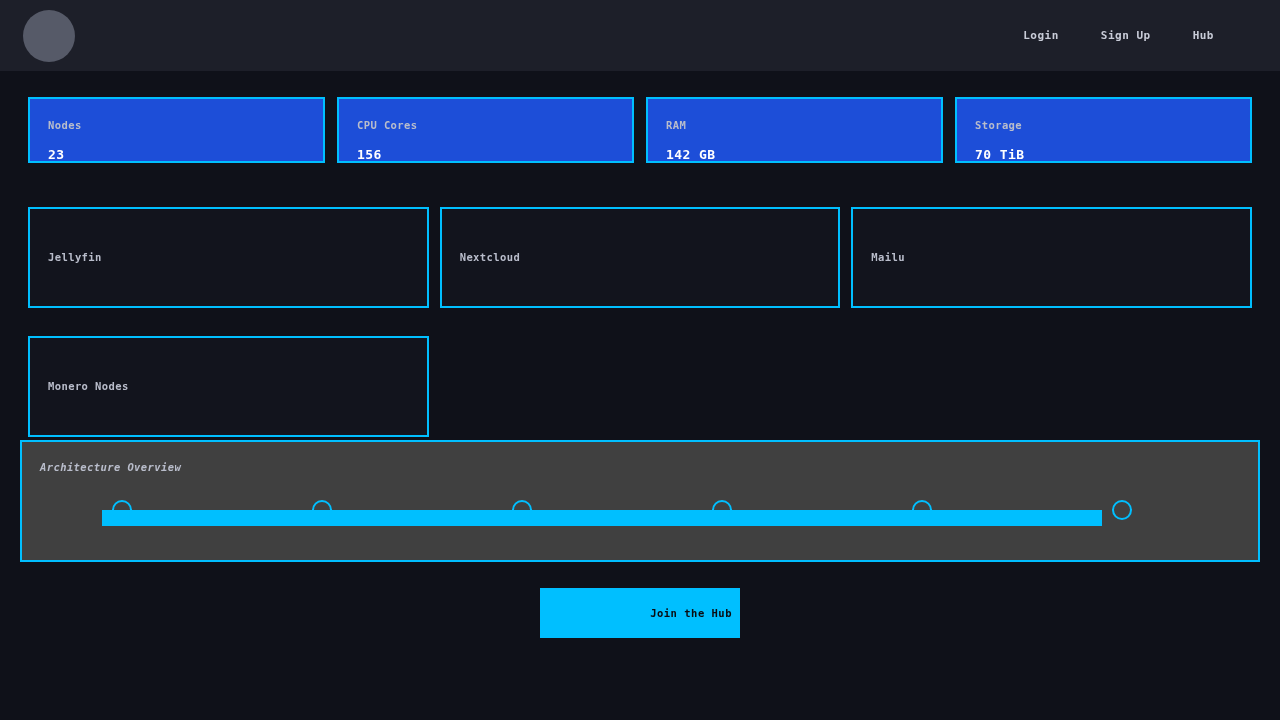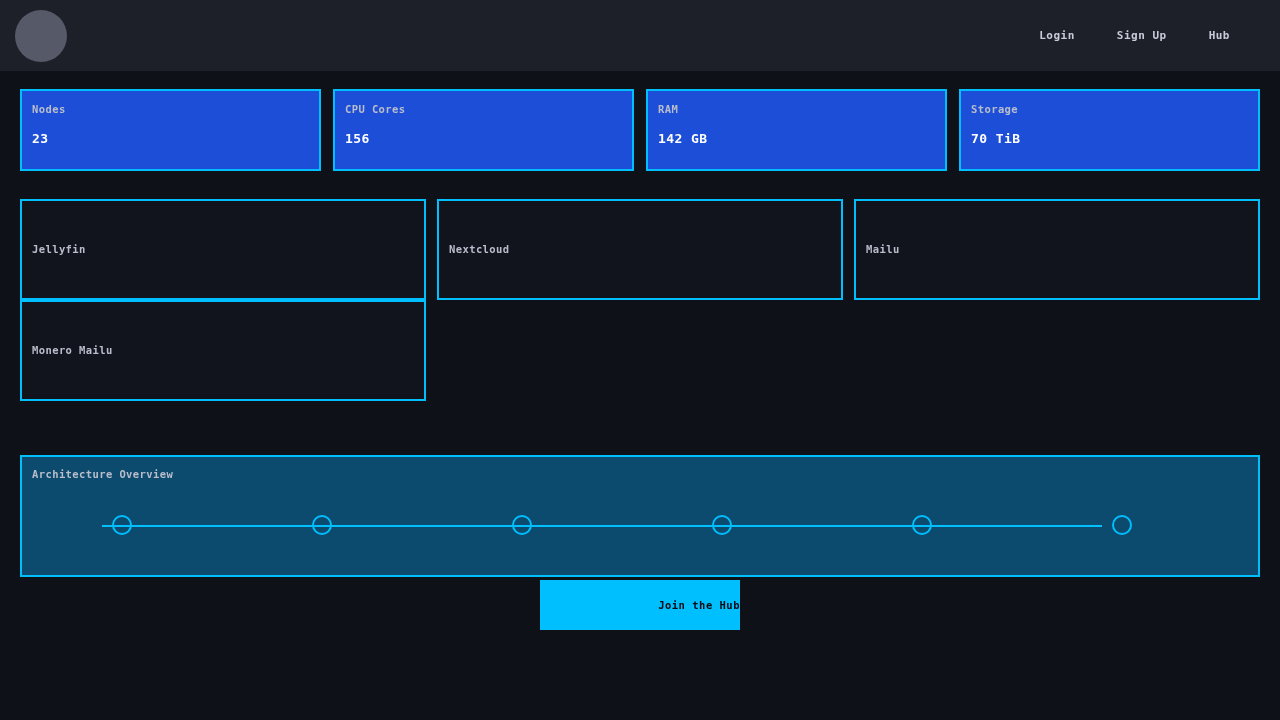--- a/index.html
+++ b/index.html
@@ -1,15 +1,15 @@
 <!DOCTYPE html>
 <html><head>
 <meta charset="utf-8">
 <style>
-  * { box-sizing: border-box; margin: 0; padding: 0; }
+  * { box-sizing: border-box; margin: 0; padding: 8px; }
 
   html, body {
     width: 1280px;
     height: 720px;
     overflow: hidden;
   }
 
   body {
     background: #0f1119;
     font-family: "DejaVu Sans Mono", "Liberation Mono", monospace;
@@ -96,21 +96,21 @@
   }
 
   
   .services-grid {
     position: absolute;
     top: 199px;
     left: 20px;
     width: 1240px;
     display: grid;
     grid-template-columns: repeat(3, 1fr);
-    gap: 0 11px;
+    gap: 28px 11px;
   }
 
   .service-card {
     height: 101px;
     border: 2px solid #00bfff;
     background: #12141d;
     display: flex;
     align-items: center;
     padding-left: 10px;
     cursor: pointer;
@@ -120,27 +120,28 @@
     font-size: 10.5px;
     font-weight: bold;
     color: #b9bdcb;
     letter-spacing: 0.4px;
     line-height: 1;
   }
 
   
   .architecture-panel {
     position: absolute;
-    top: 455px;
+    top: 440px;
     left: 20px;
     width: 1240px;
     height: 122px;
     border: 2px solid #00bfff;
-    background: #0c4a6e;
+    background: #404040;
     padding: 12px 0 0 10px;
+    font-style: italic;
   }
 
   .panel-title {
     font-size: 10.5px;
     font-weight: bold;
     color: #b9bdcb;
     letter-spacing: 0.4px;
     line-height: 1;
   }
 
@@ -232,21 +233,21 @@
   <div class="service-card">
     <span class="service-name">Jellyfin</span>
   </div>
   <div class="service-card">
     <span class="service-name">Nextcloud</span>
   </div>
   <div class="service-card">
     <span class="service-name">Mailu</span>
   </div>
   <div class="service-card">
-    <span class="service-name">Monero Mailu</span>
+    <span class="service-name">Monero Nodes</span>
   </div>
 </section>
 
 <section class="architecture-panel">
   <div class="panel-title">Architecture Overview</div>
   <div class="timeline" id="timeline">
     <div class="timeline-track"></div>
   <div class="timeline-node" style="left: 90px;"></div>
       <div class="timeline-node" style="left: 290px;"></div>
       <div class="timeline-node" style="left: 490px;"></div>

